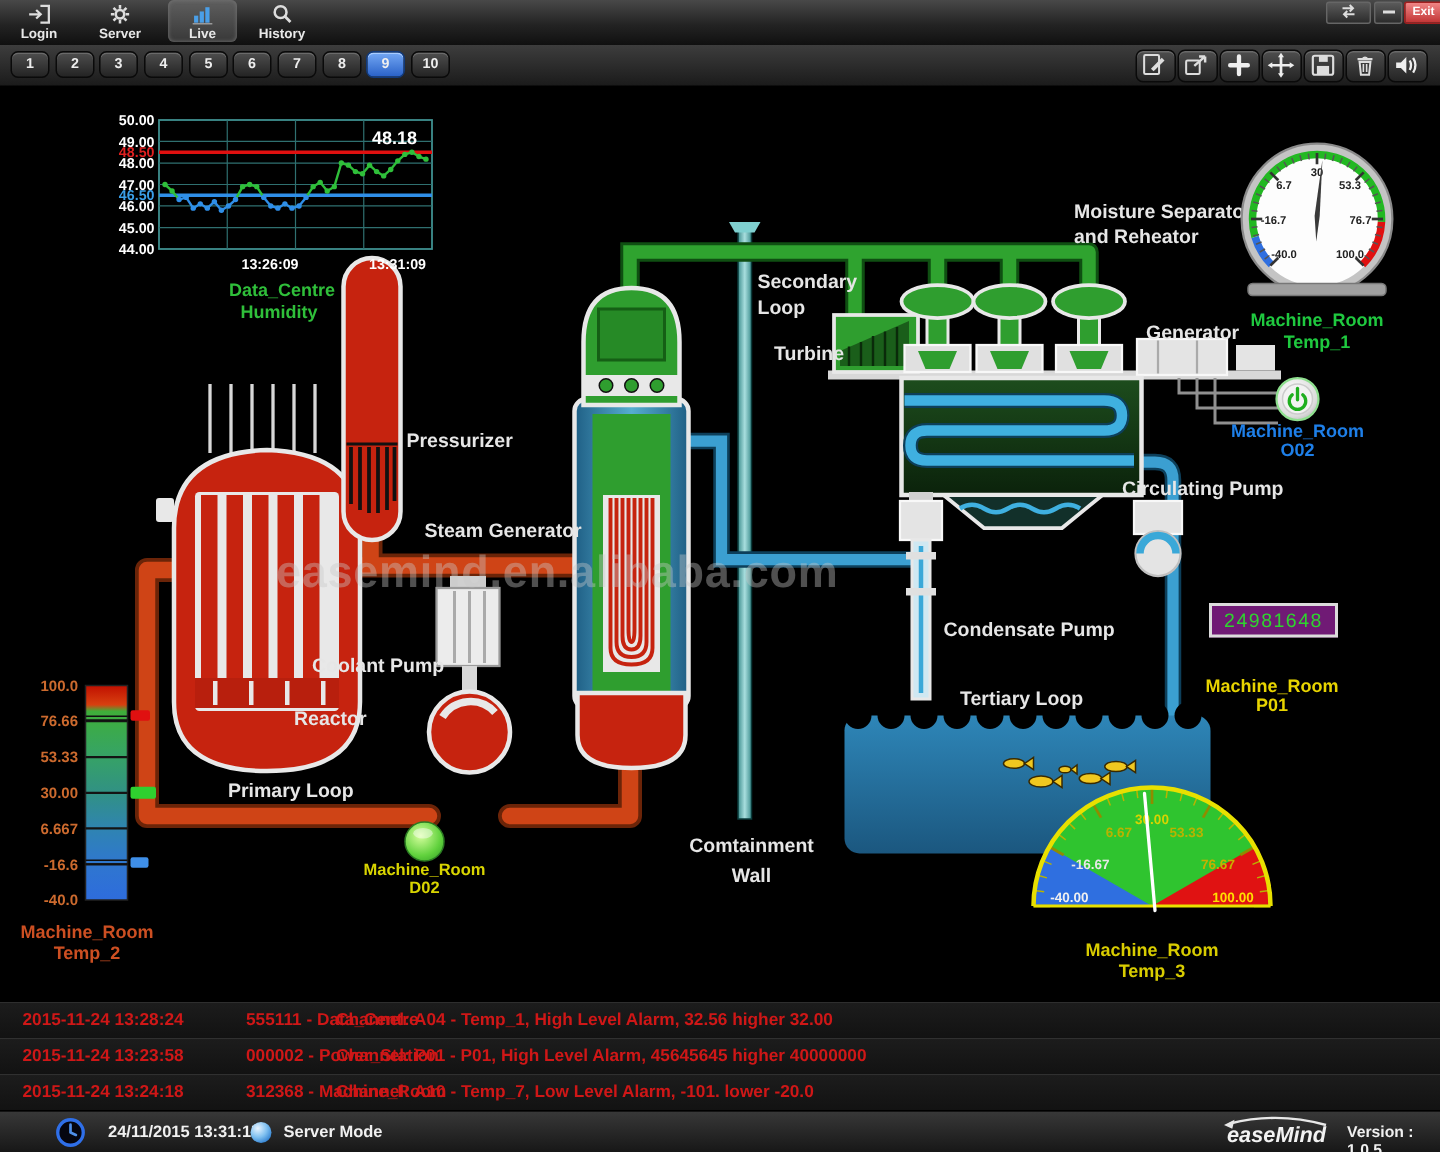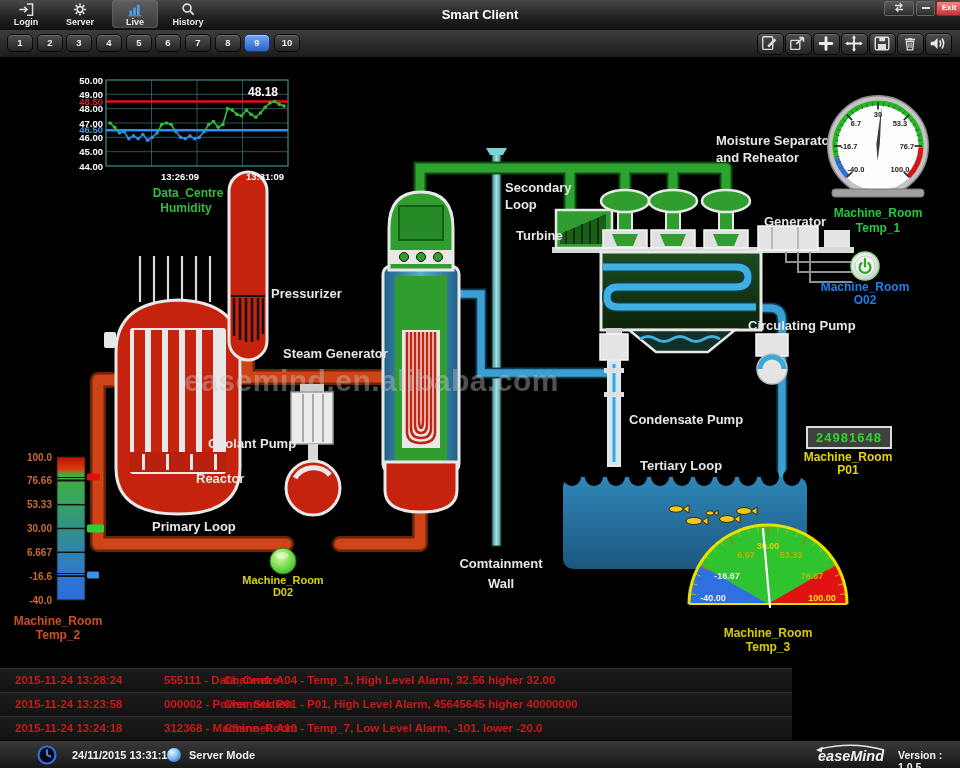--- a/index.html
+++ b/index.html
@@ -20,24 +20,24 @@
   #tabbar{left:0;top:30px;width:960px;height:27px;background:linear-gradient(#3d3d3d,#1b1b1b);}
   .ptab{position:absolute;top:4px;width:24px;height:16px;border-radius:5px;border:1px solid #0a0a0a;
     background:linear-gradient(#4e4e4e,#242424);box-shadow:inset 0 1px 0 #6a6a6a;
     color:#eee;font-size:9.5px;font-weight:bold;text-align:center;line-height:16px;}
   .ptab.active{background:linear-gradient(#74a8f4,#2a62c8);box-shadow:inset 0 1px 0 #a8ccff;border-color:#123a7a;}
   .aicon{position:absolute;top:3px;width:25px;height:20px;border-radius:5px;border:1px solid #0a0a0a;
     background:linear-gradient(#4e4e4e,#242424);box-shadow:inset 0 1px 0 #6a6a6a;}
   
   .wlabel{position:absolute;text-align:center;font-weight:bold;font-size:12px;line-height:13px;white-space:pre-line;}
   
-  #p01-display{left:806px;top:426px;width:82px;height:19px;border:2px solid #dcdcdc;background:#404040;
-    color:#2fd32f;font-size:13px;font-weight:bold;text-align:center;line-height:19px;letter-spacing:1px;}
+  #p01-display{left:806px;top:402px;width:82px;height:19px;border:2px solid #dcdcdc;background:#701a75;
+    color:#2fd32f;font-size:13px;font-weight:normal;text-align:center;line-height:19px;letter-spacing:1px;}
   
-  #alarm-panel{left:0;top:668px;width:792px;height:72px;background:#0a0a0a;border-top:1px solid #2e2e2e;}
+  #alarm-panel{left:0;top:668px;width:960px;height:72px;background:#0a0a0a;border-top:1px solid #2e2e2e;}
   .alarm-row{position:relative;height:23px;background:linear-gradient(#1c1c1c,#121212);border-bottom:1px solid #303030;}
   .alarm-row span{position:absolute;top:5px;font-size:11.5px;font-weight:bold;color:#cf1717;white-space:nowrap;}
   .a-time{left:15px;} .a-station{left:118px;padding-left:46px;} .a-msg{left:224px;}
   
   #statusbar{left:0;top:740px;width:960px;height:28px;background:linear-gradient(#383838,#161616);border-top:1px solid #000;}
   #statusbar .stext{position:absolute;color:#f0f0f0;font-size:11px;font-weight:bold;}
   svg text{font-family:"Liberation Sans",sans-serif;}
 </style>
 </head>
 <body>
@@ -72,21 +72,20 @@
       </span><span>Live</span>
     </div>
     <div class="navbtn" style="left:165px">
       <span class="ic">
         <svg width="18" height="15" viewBox="0 0 18 16">
             <circle cx="8" cy="6.5" r="4.2" stroke="#ddd" fill="none" stroke-width="1.8"></circle>
             <line x1="11" y1="9.5" x2="15" y2="13.5" stroke="#ddd" stroke-width="2"></line>
           </svg>
       </span><span>History</span>
     </div>
-    <div id="win-title" class="abs">Smart Client</div>
     <div class="wctl" style="left:884px;width:28px">
       <svg width="16" height="11" viewBox="0 0 16 11">
           <path d="M4,3.5 h7 m-2.2,-2.2 l2.2,2.2 -2.2,2.2 M12,7.5 h-7 m2.2,-2.2 l-2.2,2.2 2.2,2.2" stroke="#ddd" fill="none" stroke-width="1.3"></path>
         </svg>
     </div>
     <div class="wctl" style="left:916px;width:17px">
       <svg width="10" height="11" viewBox="0 0 10 11">
           <rect x="1" y="5" width="8" height="2" fill="#ddd"></rect>
         </svg>
     </div>

